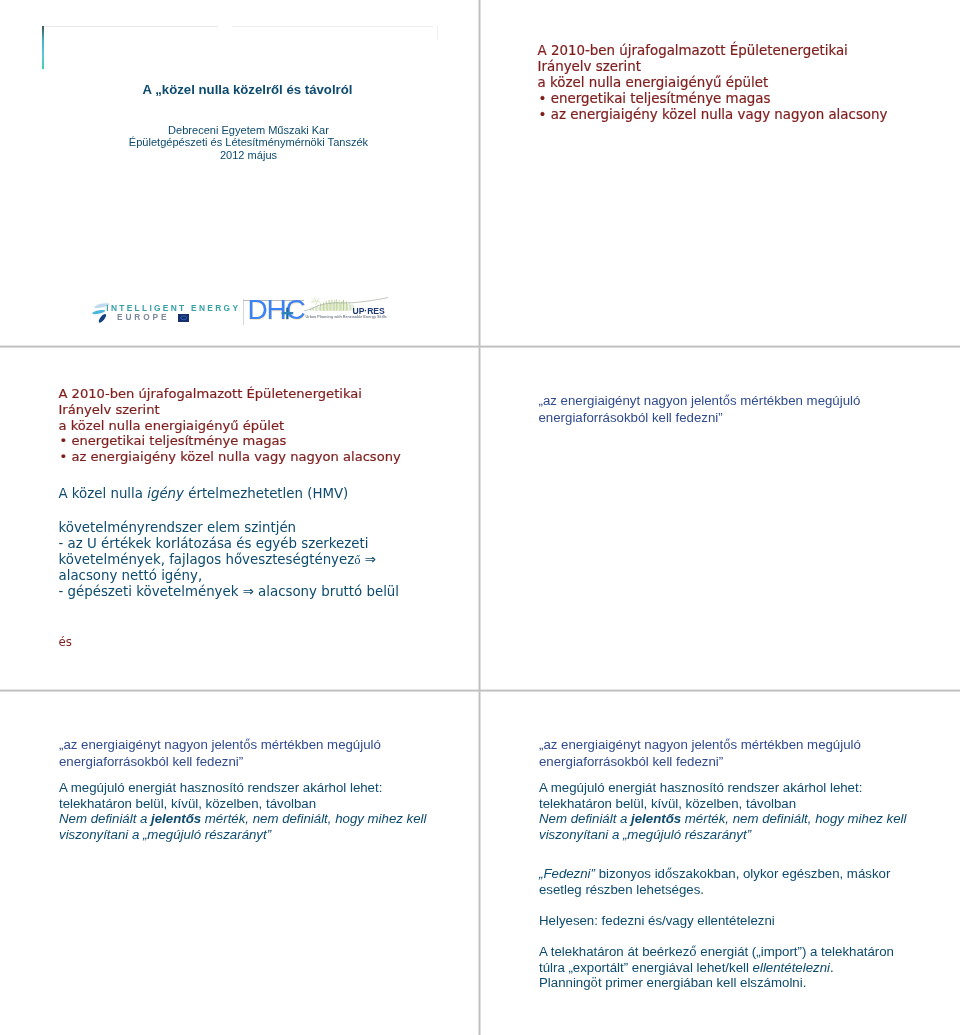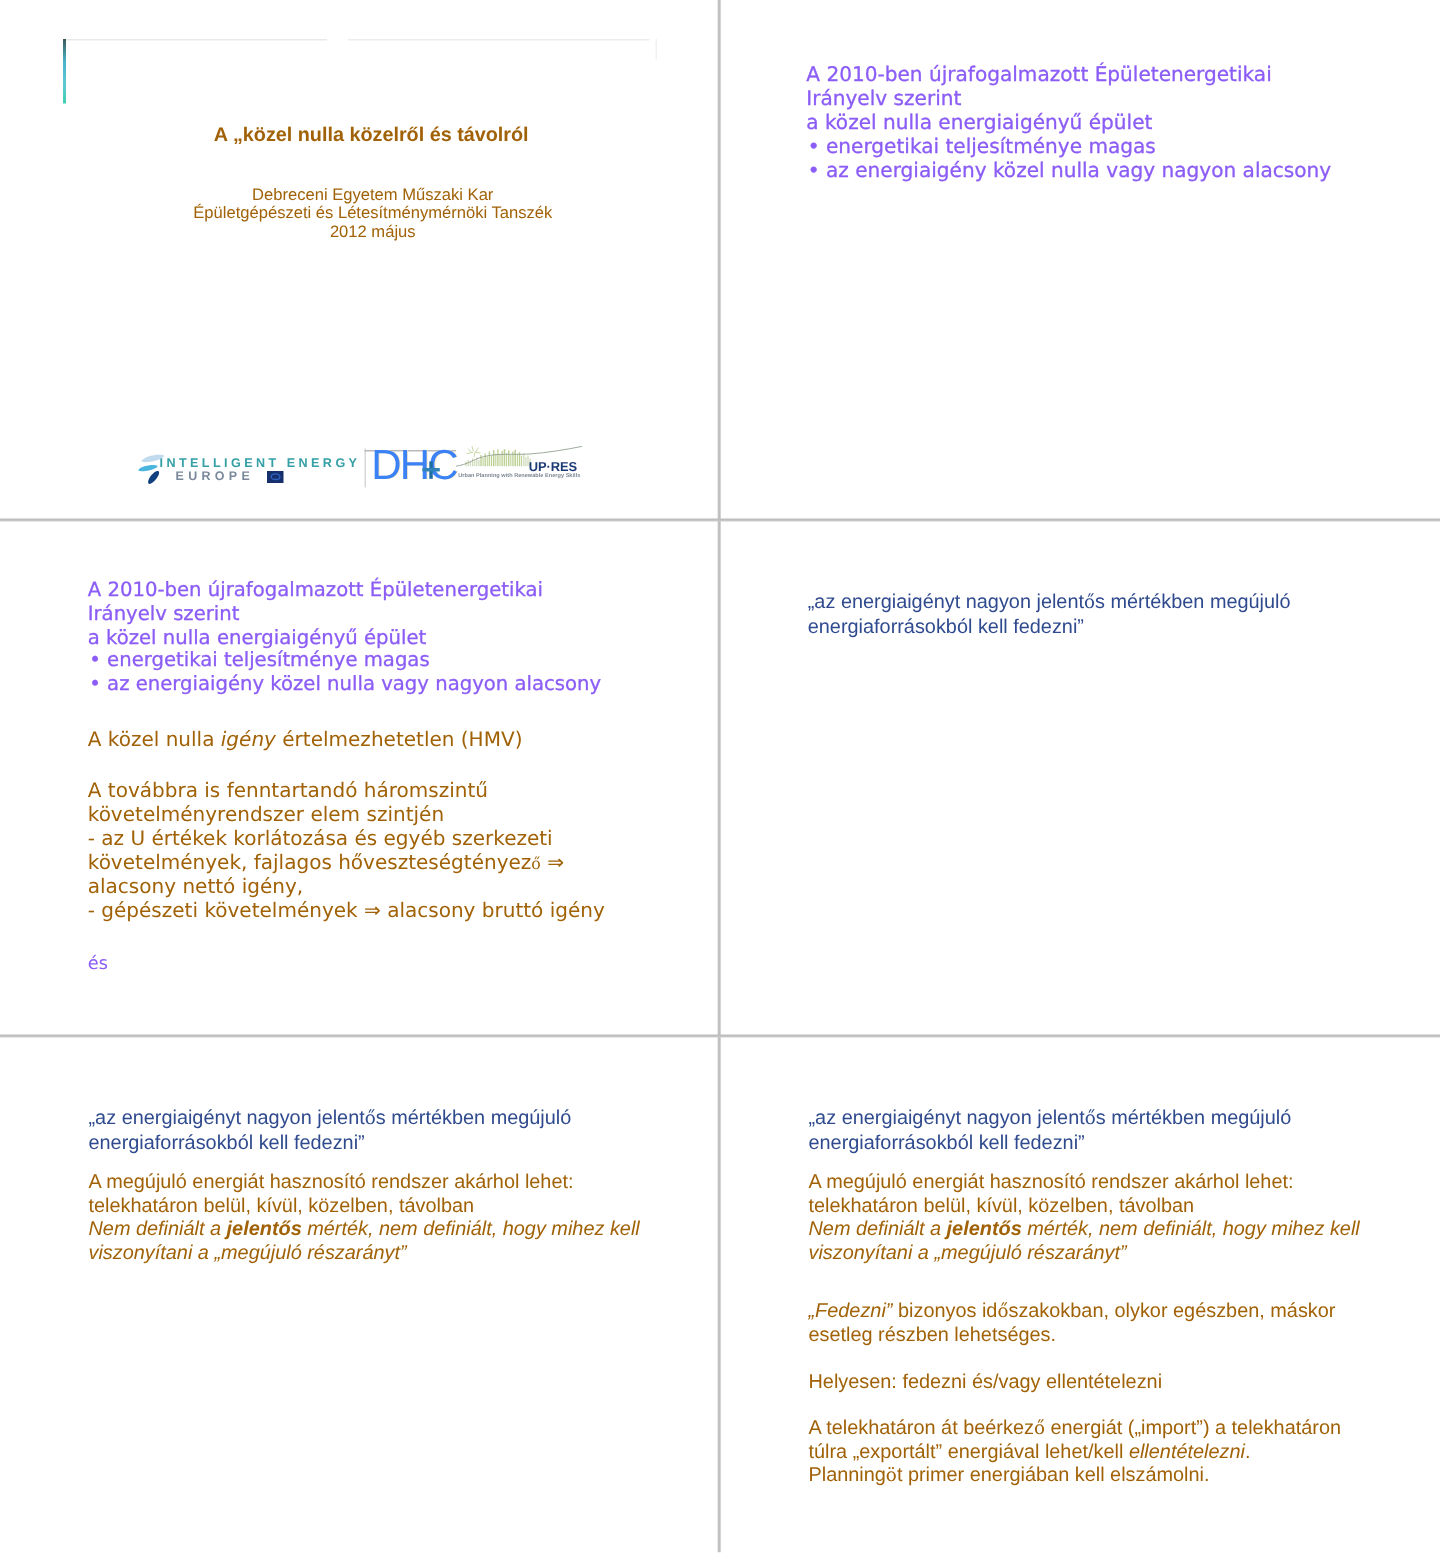--- a/index.html
+++ b/index.html
@@ -4,23 +4,23 @@
 <title>A közel nulla közelről és távolról</title>
 <style>
   html,body{margin:0;padding:0;}
   body{width:960px;height:1035px;background:#ffffff;overflow:hidden;
        -webkit-font-smoothing:antialiased;}
   .page{position:relative;width:960px;height:1035px;background:#fff;}
   .gline{position:absolute;background:#c0c0c0;}
   .slide{position:absolute;overflow:hidden;}
   .dj{font-family:"DejaVu Sans",sans-serif;}
   .lib{font-family:"Liberation Sans",sans-serif;}
-  .blue{color:#8b5cf6;}
+  .blue{color:#7f1d1d;}
   .qblue{color:#2f4a8e;}
-  .blk{color:#a16207;}
+  .blk{color:#0c4a6e;}
 </style>
 </head>
 <body>
 
 <div class="page">
 
   <div class="gline" style="left:478px;top:0;width:3px;height:1035px;background:linear-gradient(90deg,rgba(200,200,200,0) 0%,#c2c2c2 33%,#bdbdbd 66%,rgba(200,200,200,0) 100%);"></div>
   <div class="gline" style="left:0;top:345px;width:960px;height:3px;background:linear-gradient(180deg,rgba(200,200,200,0) 0%,#bdbdbd 45%,#c9c9c9 75%,rgba(200,200,200,0) 100%);"></div>
   <div class="gline" style="left:0;top:689px;width:960px;height:3px;background:linear-gradient(180deg,rgba(200,200,200,0) 0%,#bdbdbd 45%,#c9c9c9 75%,rgba(200,200,200,0) 100%);"></div>
 
@@ -159,26 +159,25 @@
         <span>•</span>
         <span>az energiaigény közel nulla vagy nagyon alacsony</span>
       </div>
     </div>
 
     <div class="dj blk" style="position:absolute;left:58.5px;top:139px;font-size:13.35px;line-height:16px;white-space:nowrap;">
       <span>A közel nulla </span><span style="font-style:italic;margin-top:48px;">igény</span><span> értelmezhetetlen (HMV)</span>
     </div>
 
     <div class="dj blk" style="position:absolute;left:58.5px;top:173px;font-size:13.35px;line-height:16px;white-space:nowrap;">
-      <div>A továbbra is fenntartandó háromszintű</div>
       <div>követelményrendszer elem szintjén</div>
       <div>- az U értékek korlátozása és egyéb szerkezeti</div>
       <div><span>követelmények, fajlagos hőveszteségtényez</span><span style="font-size:10.5px;font-family:'DejaVu Serif',serif;">ő</span><span> ⇒</span></div>
       <div>alacsony nettó igény,</div>
-      <div>- gépészeti követelmények ⇒ alacsony bruttó igény</div>
+      <div>- gépészeti követelmények ⇒ alacsony bruttó belül</div>
     </div>
 
     <div class="dj blue" style="position:absolute;left:58.5px;top:287px;font-size:11.8px;line-height:16px;">és</div>
   </div>
 
   <div class="slide" style="left:480px;top:347px;width:480px;height:343px;">
     <div class="lib qblue" style="position:absolute;left:58.5px;top:46px;font-size:13.25px;line-height:15.7px;white-space:nowrap;">
       <div><span>„az energiaigényt nagyon jelent</span><span style="font-size:12.2px;font-family:'DejaVu Serif',serif;">ő</span><span>s mértékben megújuló</span></div>
       <div>energiaforrásokból kell fedezni”</div>
     </div>

